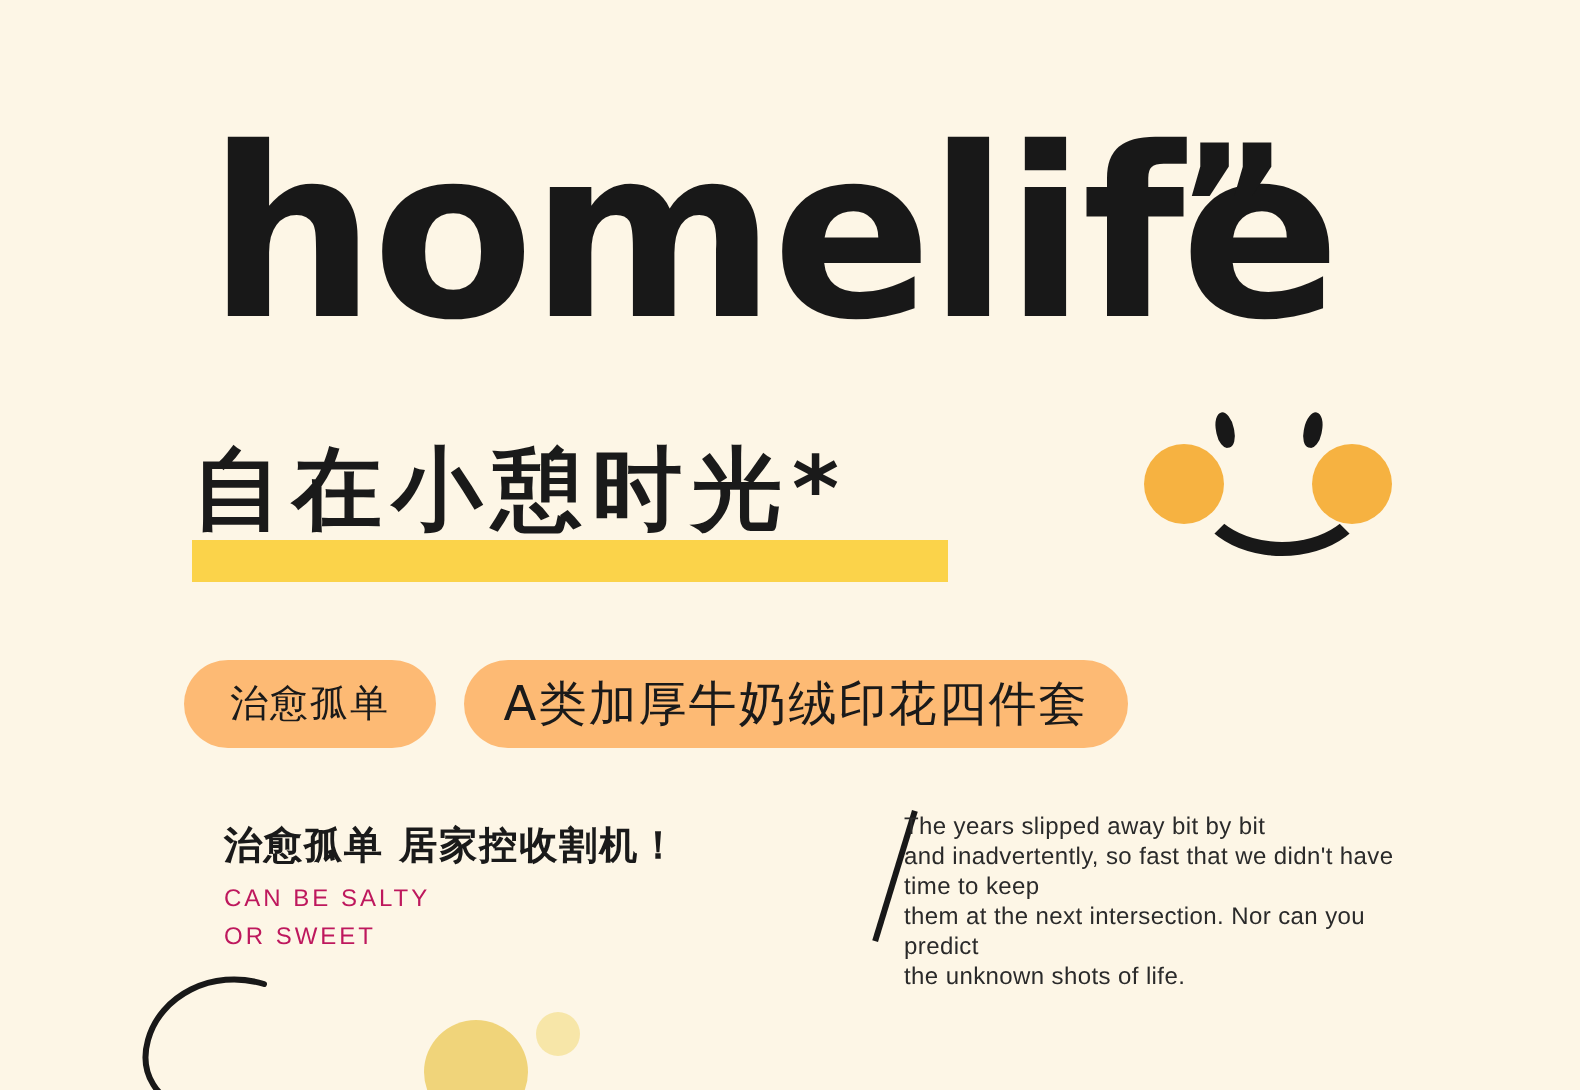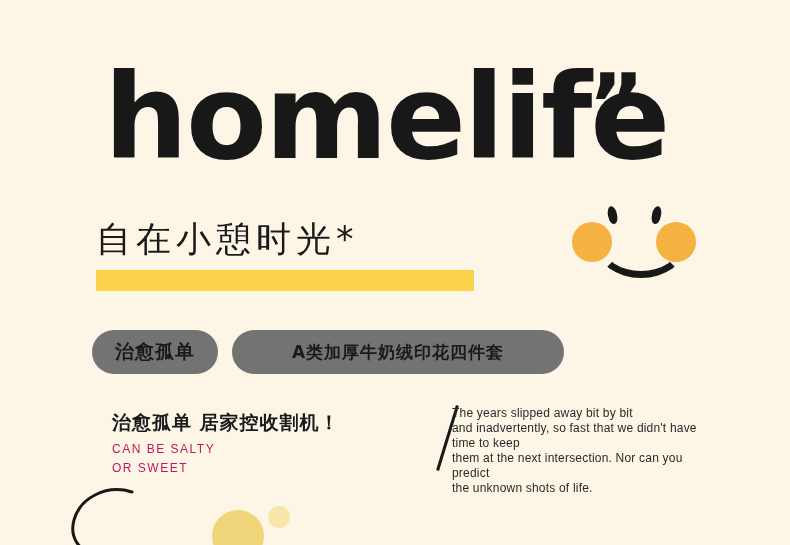--- a/index.html
+++ b/index.html
@@ -57,22 +57,22 @@
     position: absolute;
     left: 0px;
     top: 48px;
     width: 378px;
     height: 21px;
     background: #fbd34a;
   }
   .subtitle {
     position: relative;
     font-family: "DejaVu Sans", sans-serif;
-    font-weight: 400;
-    font-size: 35px;
+    font-weight: 700;
+    font-size: 45px;
     letter-spacing: 5px;
     color: #1a1a1a;
     line-height: 1;
     white-space: nowrap;
   }
 
   
   .smiley {
     position: absolute;
     left: 572px;
@@ -110,44 +110,44 @@
     border: 7px solid #181818;
     border-top-color: transparent;
     border-left-color: transparent;
     border-right-color: transparent;
     border-radius: 0 0 60px 60px / 0 0 44px 44px;
   }
 
   
   .pill {
     position: absolute;
-    background: #737373;
+    background: #fdba74;
     border-radius: 24px;
     display: flex;
     align-items: center;
     justify-content: center;
     font-family: "DejaVu Sans", sans-serif;
-    font-weight: 700;
+    font-weight: 400;
     color: #1a1a1a;
     white-space: nowrap;
   }
   .pill-1 {
     left: 92px;
     top: 330px;
     width: 126px;
     height: 44px;
     font-size: 19px;
     letter-spacing: 1px;
   }
   .pill-2 {
     left: 232px;
     top: 330px;
     width: 332px;
     height: 44px;
-    font-size: 17px;
+    font-size: 24px;
     letter-spacing: 1px;
   }
 
   
   .slogan-cn {
     position: absolute;
     left: 112px;
     top: 410px;
     font-family: "DejaVu Sans", sans-serif;
     font-weight: 700;

